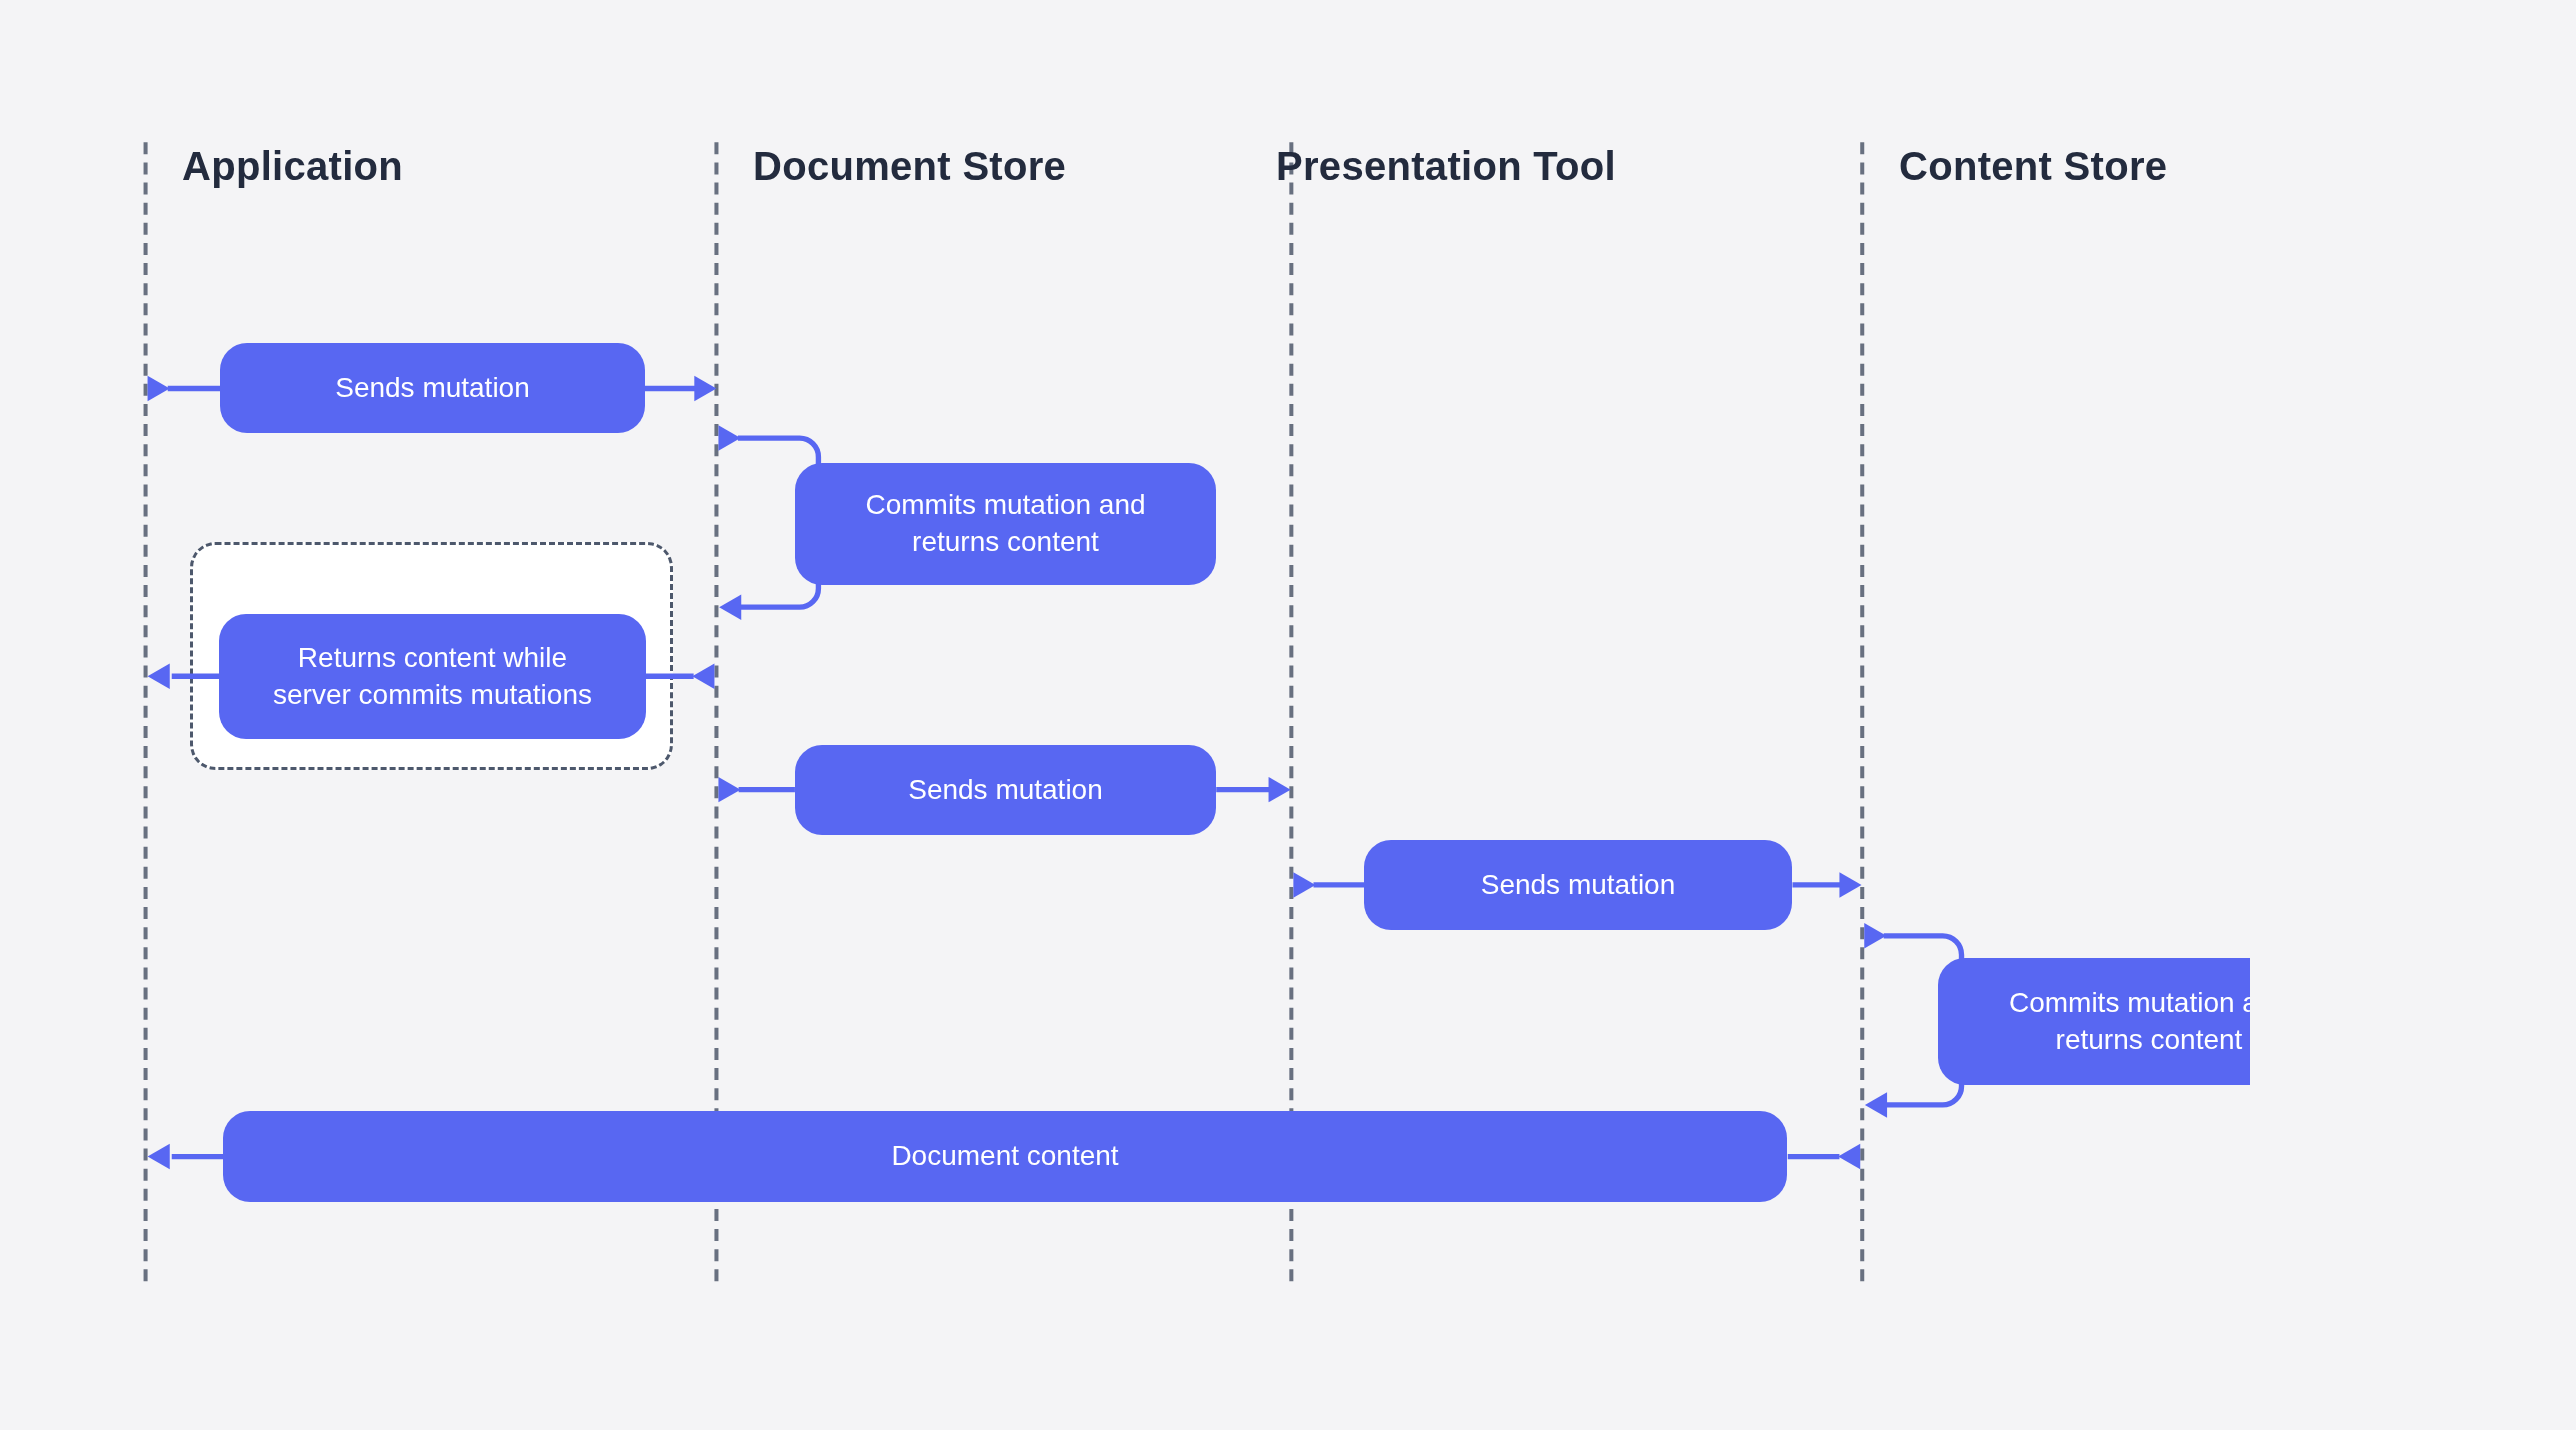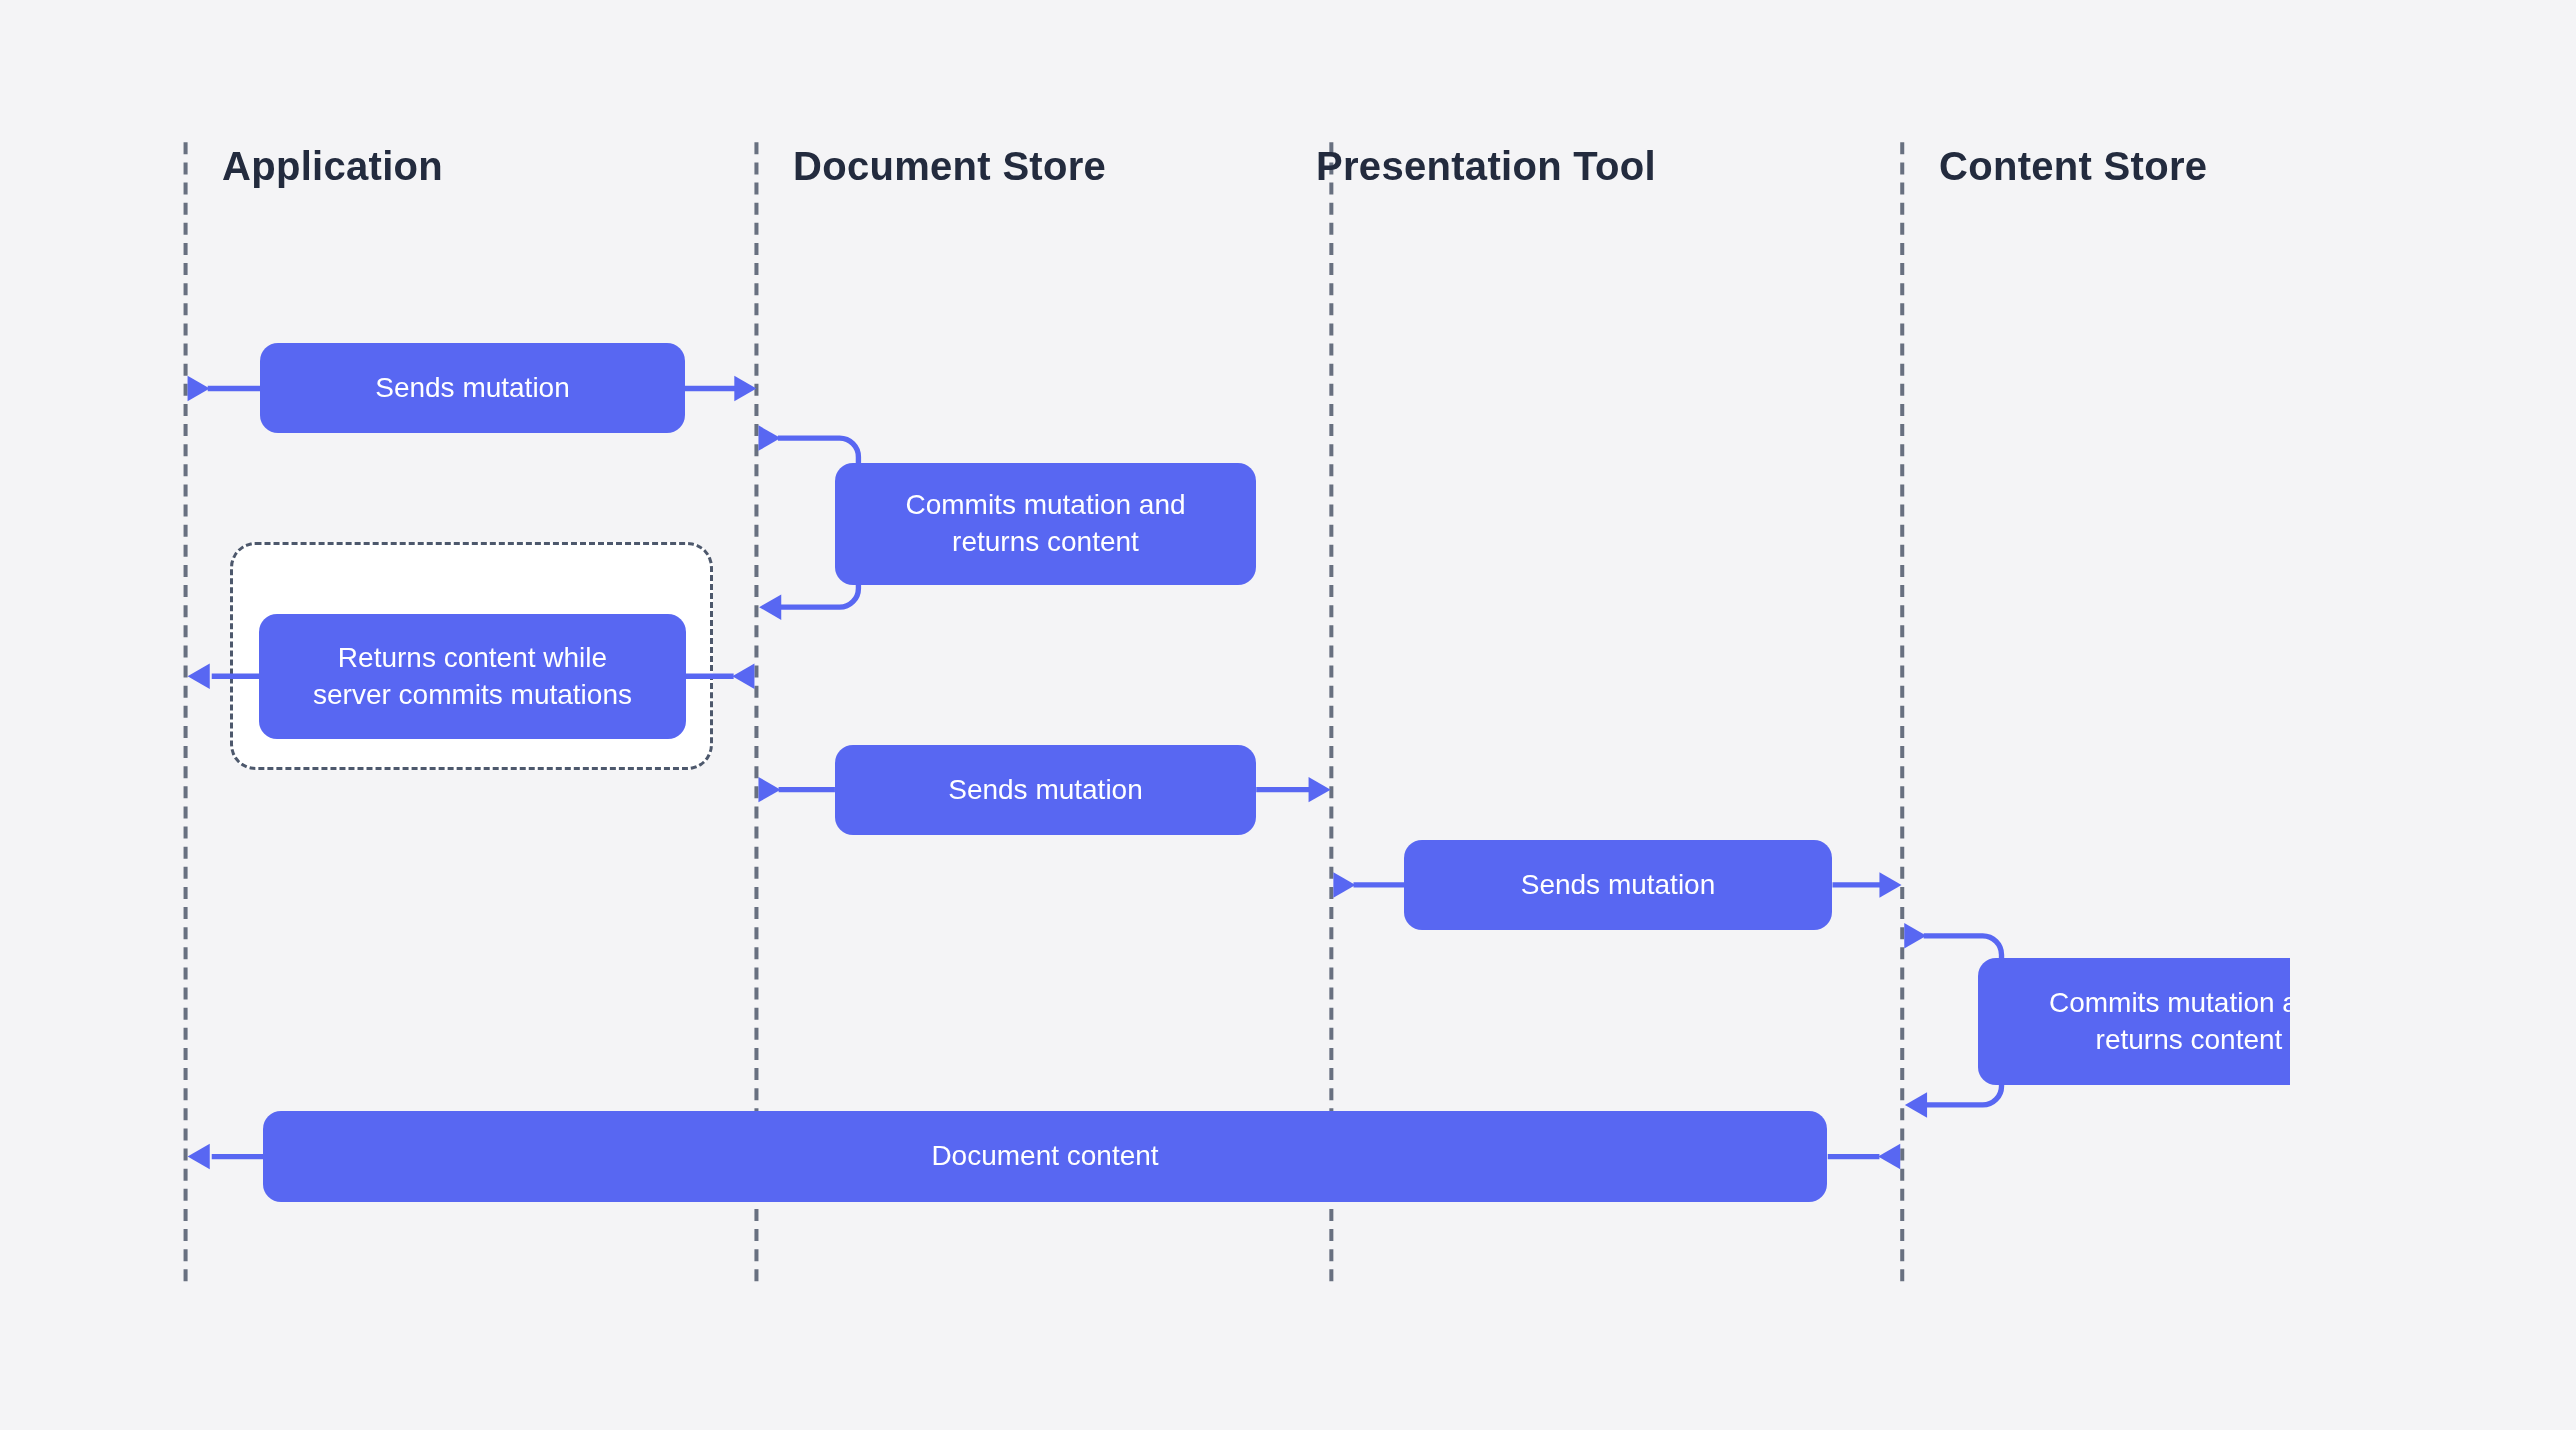--- a/index.html
+++ b/index.html
@@ -9,21 +9,20 @@
     height: 1431px;
     background: #F4F4F6;
   }
   .stage {
     position: relative;
     width: 2250px;
     height: 1431px;
     background: #F4F4F6;
     overflow: hidden;
     font-family: "Liberation Sans", sans-serif;
-    margin-left: 40px;
   }
   .layer-svg {
     position: absolute;
     left: 0; top: 0;
     width: 2576px;
     height: 1431px;
   }
   .actor-label {
     position: absolute;
     top: 142px;
@@ -31,21 +30,21 @@
     line-height: 48px;
     font-size: 40px;
     font-weight: 700;
     color: #232B3E;
     letter-spacing: 0.3px;
     white-space: nowrap;
   }
   .msg {
     position: absolute;
     background: #5867F2;
-    border-radius: 18px;
+    border-radius: 27px;
     color: #FFFFFF;
     font-size: 28px;
     font-weight: 500;
     line-height: 1.32;
     display: flex;
     align-items: center;
     justify-content: center;
     text-align: center;
     padding: 0 40px;
     box-sizing: border-box;

